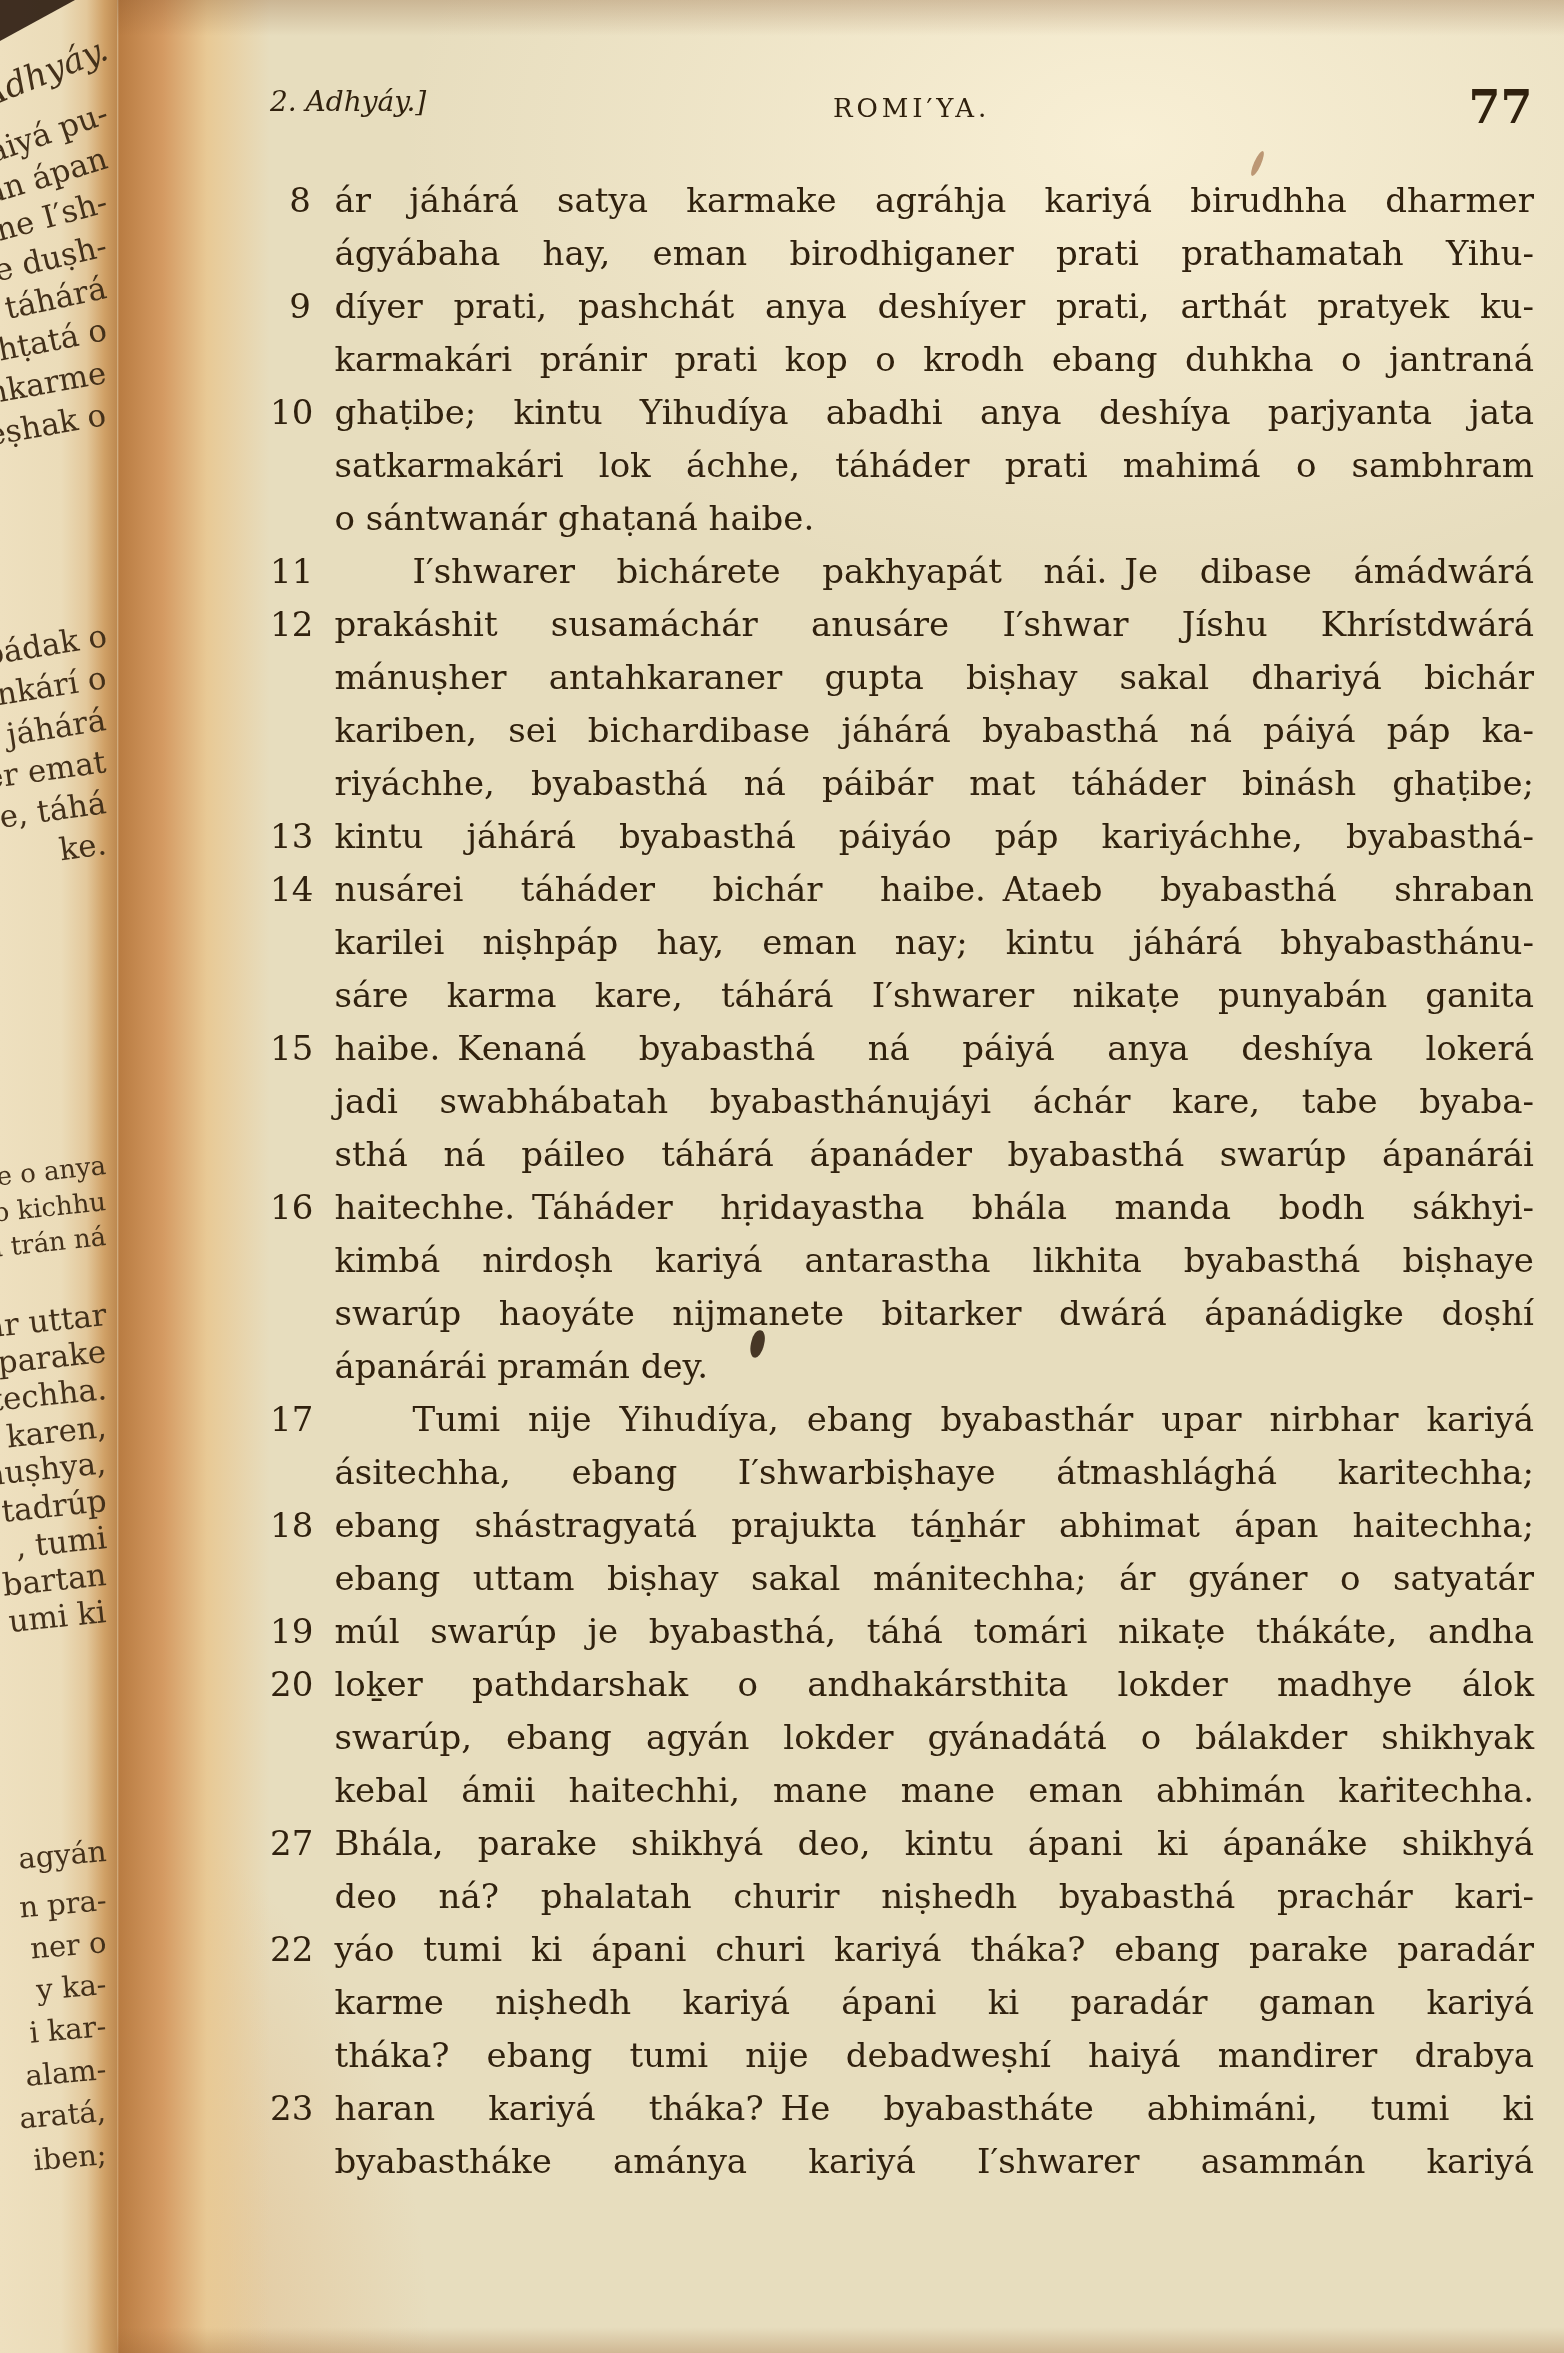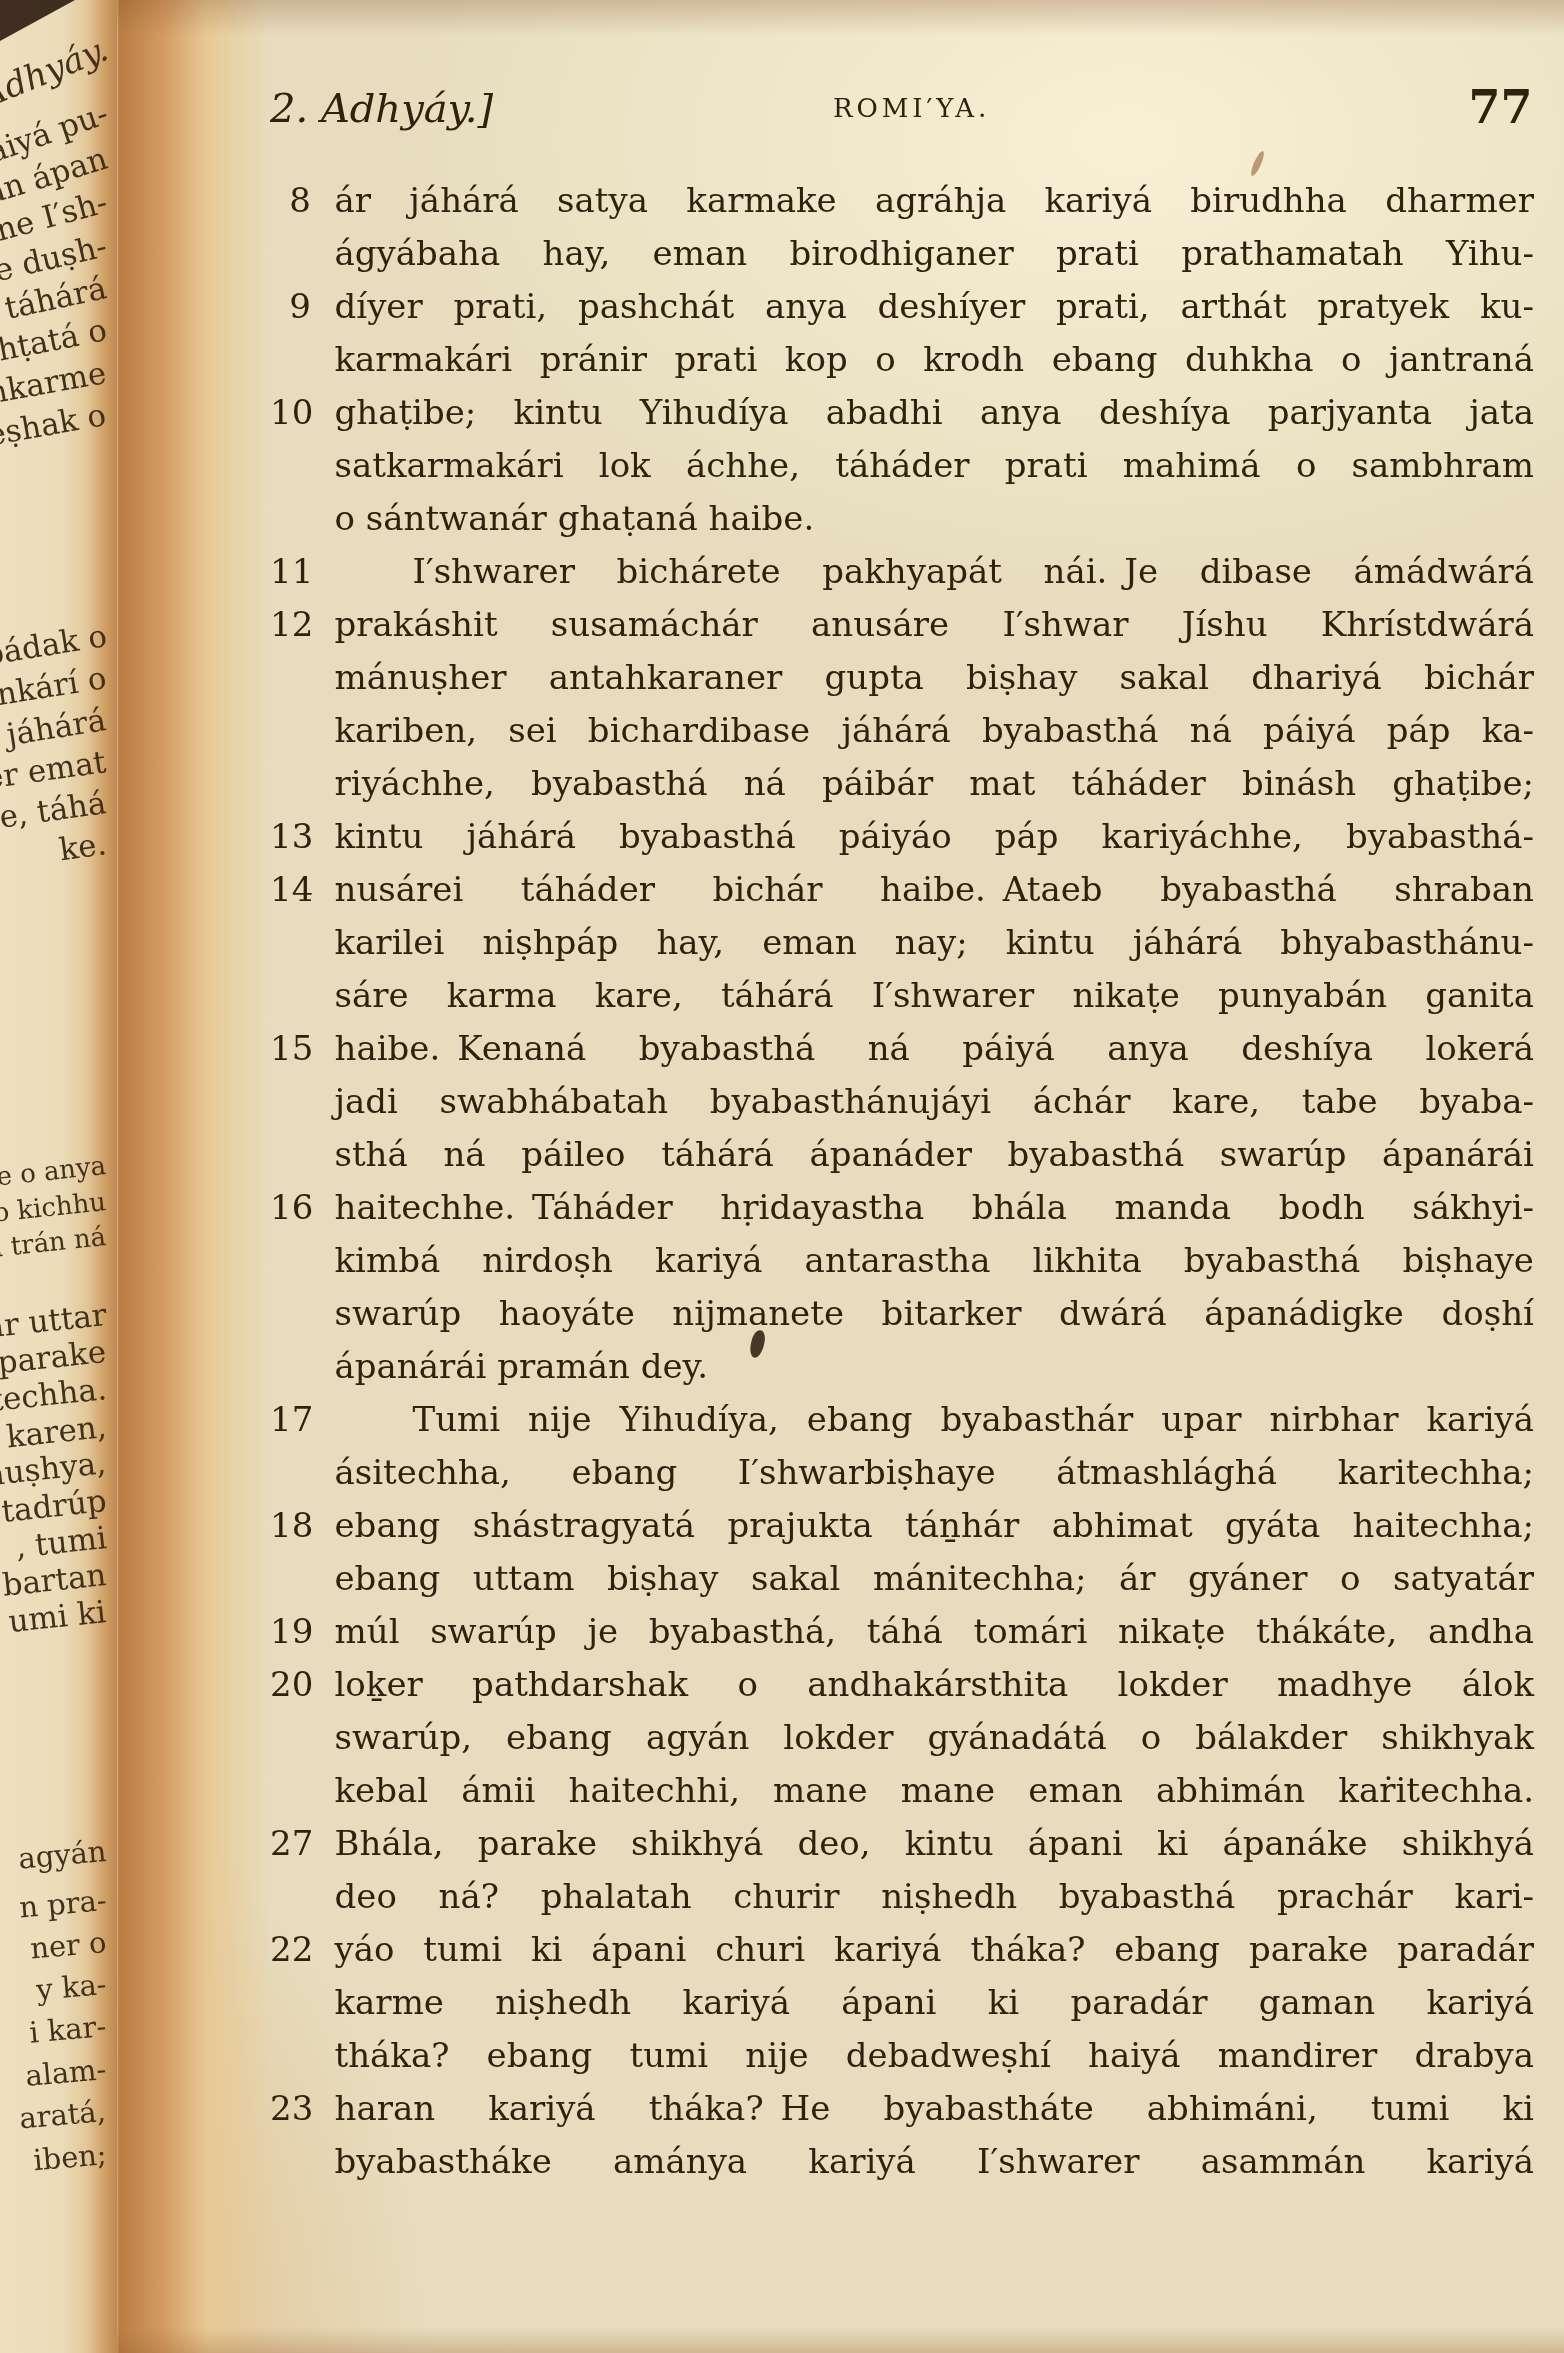--- a/index.html
+++ b/index.html
@@ -23,21 +23,21 @@
   .strip:before{ 
     content:"";position:absolute;left:0;top:0;width:75px;height:41px;
     background:#2b1b10;clip-path:polygon(0 0,100% 0,0 100%);opacity:.9;
   }
   .frag{
     position:absolute;right:11px;white-space:nowrap;
     font-size:31px;color:#43301a;transform-origin:right center;
   }
   
   .header{position:absolute;left:270px;right:31px;top:85px;height:55px;}
-  .h-left{position:absolute;left:0;top:0;font-style:italic;font-size:40px;}
+  .h-left{position:absolute;left:0;top:0;font-style:italic;font-size:28px;}
   .h-center{position:absolute;left:563px;top:7.8px;font-size:26px;letter-spacing:3.9px;}
   .h-right{position:absolute;right:1.6px;top:-4.7px;font-size:46px;font-weight:bold;}
   .body{position:absolute;left:270px;right:31px;top:174px;}
   .bline{position:relative;display:flex;height:53px;line-height:53px;font-size:34px;}
   .vnum{flex:none;width:41px;text-align:right;}
   .vtext{flex:1;margin-left:23.5px;text-align:justify;text-align-last:justify;}
   .bline.indent .vtext{text-indent:78px;}
   .bline.noj .vtext{text-align-last:left;}
   
   .blot{position:absolute;left:751px;top:1330px;width:13.3px;height:28px;border-radius:50% 45% 55% 50%;
@@ -251,21 +251,21 @@
         <span class="vtext">Tumi nije Yihudíya, ebang byabasthár upar nirbhar kariyá</span>
       </div>
 
       <div class="bline">
         <span class="vnum"></span>
         <span class="vtext">ásitechha, ebang I′shwarbiṣhaye átmashlághá karitechha;</span>
       </div>
 
       <div class="bline">
         <span class="vnum">18</span>
-        <span class="vtext">ebang shástragyatá prajukta táṉhár abhimat gyáta haitechha;</span>
+        <span class="vtext">ebang shástragyatá prajukta táṉhár abhimat ápan haitechha;</span>
       </div>
 
       <div class="bline">
         <span class="vnum"></span>
         <span class="vtext">ebang uttam biṣhay sakal mánitechha; ár gyáner o satyatár</span>
       </div>
 
       <div class="bline">
         <span class="vnum">19</span>
         <span class="vtext">múl swarúp je byabasthá, táhá tomári nikaṭe thákáte, andha</span>

